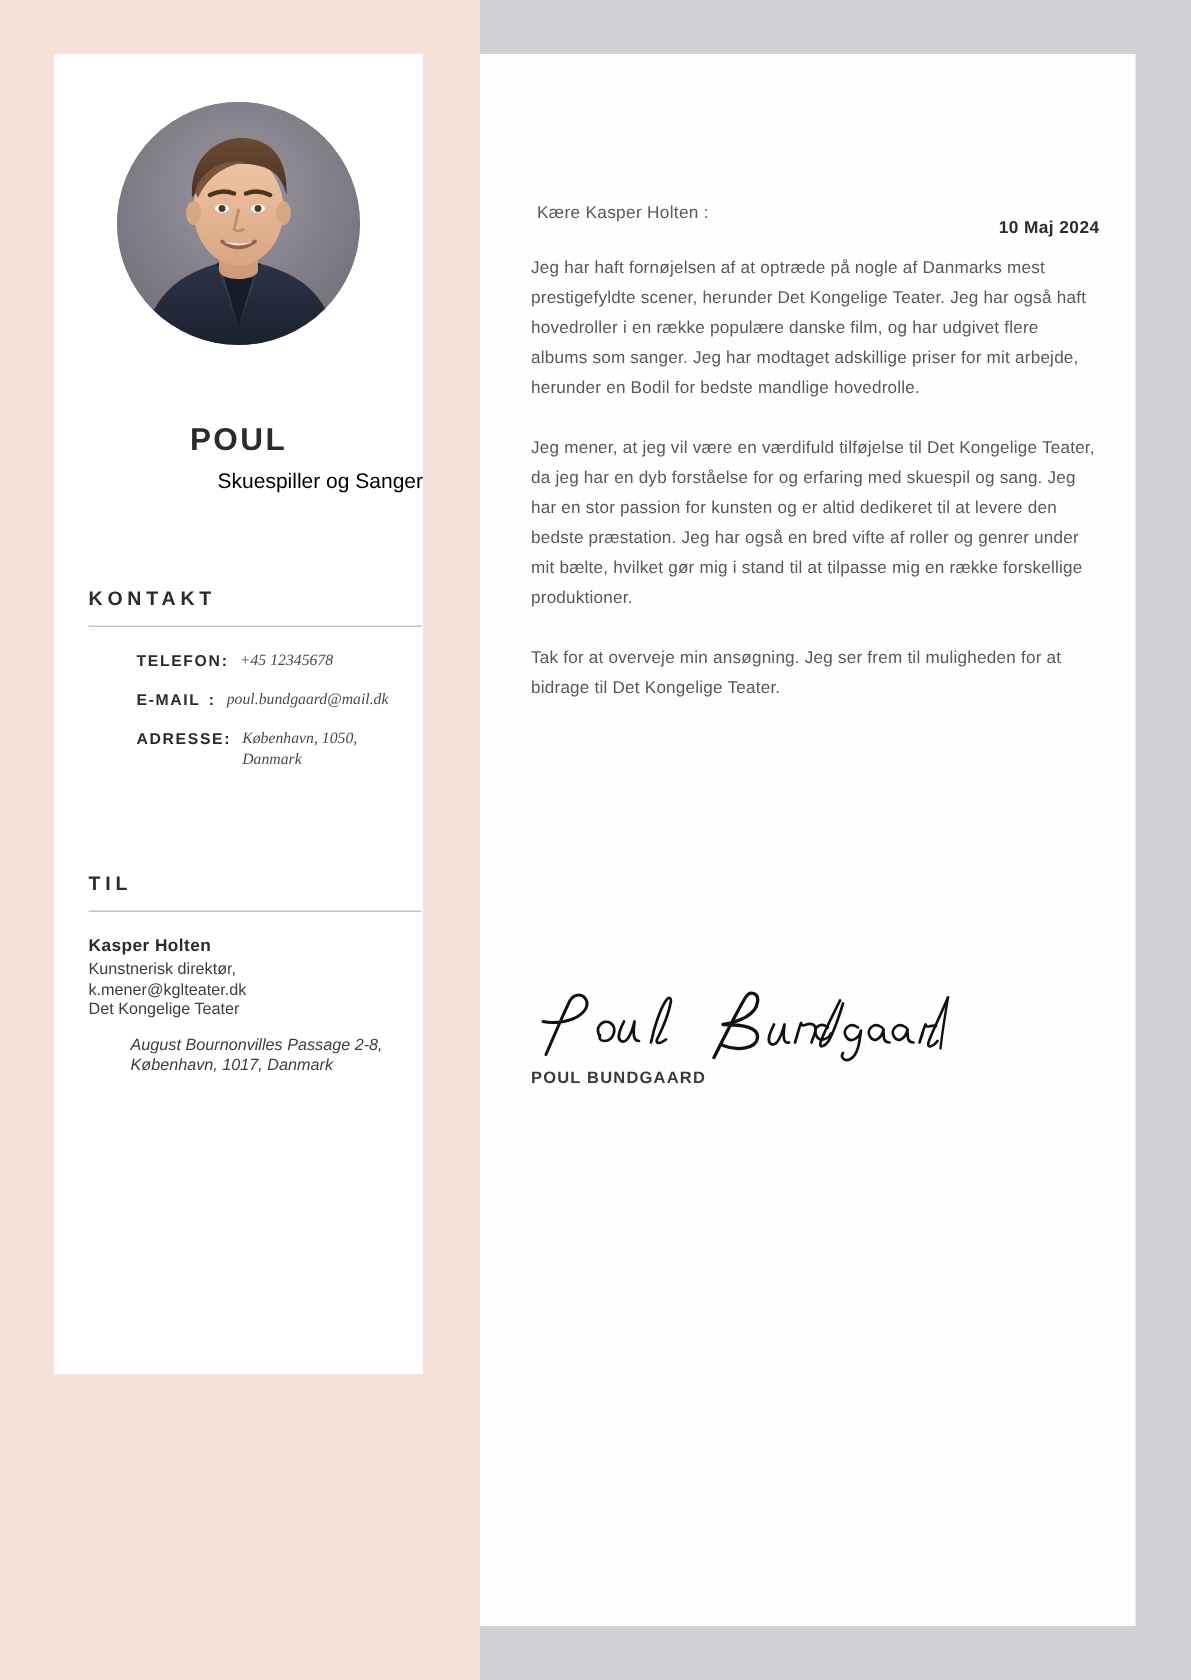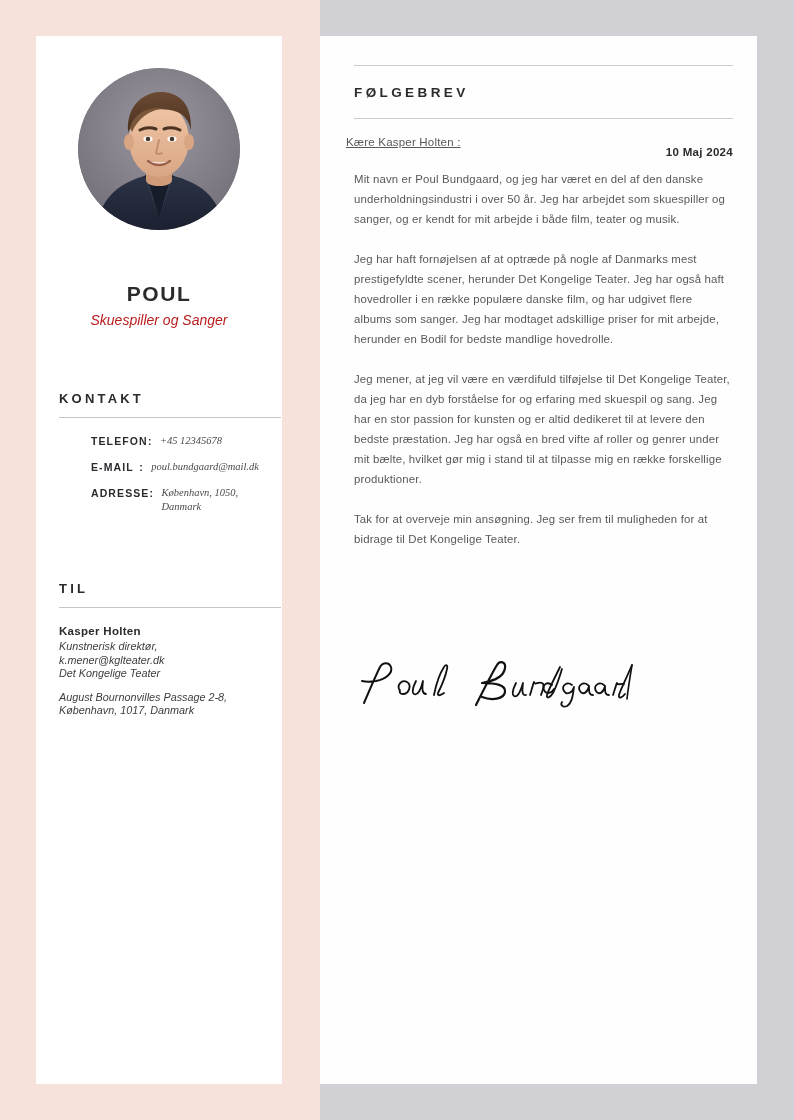--- a/index.html
+++ b/index.html
@@ -26,21 +26,21 @@
     position: absolute;
     left: 320px; top: 0;
     width: 474px; height: 1120px;
     background: #d1d0d5;
   }
 
   
   .sidebar-card {
     position: absolute;
     left: 36px; top: 36px;
-    width: 246px; height: 1048px;
+    width: 246px; height: 880px;
     background: #ffffff;
     box-sizing: border-box;
   }
 
   
   .letter-card {
     position: absolute;
     left: 320px; top: 36px;
     width: 437px; height: 1048px;
     background: #fefefe;
@@ -68,22 +68,22 @@
   .name-line {
     font-size: 21px;
     font-weight: bold;
     letter-spacing: 1.6px;
     color: #2b2b2e;
     line-height: 26px;
   }
   .job-title {
     margin-top: 5px;
     font-size: 14px;
-    font-style: italic;
-    color: #b91c1c;
+    color: #000000;
+    text-align: right;
   }
 
   
   .sec {
     position: absolute;
     left: 23px;
     width: 200px;
   }
   .sec-title {
     font-size: 13px;
@@ -134,55 +134,54 @@
   .recipient { margin-top: 17px; }
   .rec-name {
     font-size: 11.5px;
     font-weight: bold;
     color: #2b2b2e;
     letter-spacing: 0.3px;
     margin-bottom: 3px;
   }
   .rec-line {
     font-size: 10.8px;
-    font-style: italic;
     color: #3d3d40;
     line-height: 13.5px;
   }
   .rec-addr {
     margin-top: 10px;
     font-size: 10.8px;
     font-style: italic;
     color: #3d3d40;
     line-height: 13.5px;
+    margin-left: 28px;
   }
 
   
   .letter-head {
     position: absolute;
     left: 34px; top: 29px;
     width: 379px;
   }
   .head-rule-top { border-top: 1px solid #cfcbc9; }
   .head-title {
     font-size: 13.5px;
     font-weight: bold;
     letter-spacing: 3.4px;
     color: #2b2b2e;
     padding: 19px 0 18px 0;
   }
   .head-rule-bot { border-top: 1px solid #cfcbc9; }
 
   .salutation {
     position: absolute;
-    left: 26px; top: 100px;
+    left: 38px; top: 100px;
     font-size: 11.5px;
     color: #58585c;
     letter-spacing: 0.2px;
-    text-decoration: underline;
   }
   .date {
     position: absolute;
     right: 24px; top: 110px;
     font-size: 11.5px;
     font-weight: bold;
     color: #2b2b2e;
     letter-spacing: 0.3px;
   }
 
@@ -329,31 +328,25 @@
       <div class="rec-addr">
         <div>August Bournonvilles Passage 2-8,</div>
         <div>København, 1017, Danmark</div>
       </div>
     </div>
   </div>
 </div>
 
 <div class="letter-card">
 
-  <div class="letter-head">
-    <div class="head-rule-top"></div>
-    <div class="head-title">FØLGEBREV</div>
-    <div class="head-rule-bot"></div>
-  </div>
 
   <div class="salutation">Kære Kasper Holten :</div>
   <div class="date">10 Maj 2024</div>
 
   <div class="body-copy">
-    <p class="para">Mit navn er Poul Bundgaard, og jeg har været en del af den danske underholdningsindustri i over 50 år. Jeg har arbejdet som skuespiller og sanger, og er kendt for mit arbejde i både film, teater og musik.</p>
     <p class="para">Jeg har haft fornøjelsen af at optræde på nogle af Danmarks mest prestigefyldte scener, herunder Det Kongelige Teater. Jeg har også haft hovedroller i en række populære danske film, og har udgivet flere albums som sanger. Jeg har modtaget adskillige priser for mit arbejde, herunder en Bodil for bedste mandlige hovedrolle.</p>
     <p class="para">Jeg mener, at jeg vil være en værdifuld tilføjelse til Det Kongelige Teater, da jeg har en dyb forståelse for og erfaring med skuespil og sang. Jeg har en stor passion for kunsten og er altid dedikeret til at levere den bedste præstation. Jeg har også en bred vifte af roller og genrer under mit bælte, hvilket gør mig i stand til at tilpasse mig en række forskellige produktioner.</p>
     <p class="para">Tak for at overveje min ansøgning. Jeg ser frem til muligheden for at bidrage til Det Kongelige Teater.</p>
   </div>
 
   <div class="closing">
 
     <svg class="sign-svg" width="280" height="52" viewBox="0 0 280 52">
       <g fill="none" stroke="#111111" stroke-linecap="round" stroke-linejoin="round">
 
@@ -380,14 +373,15 @@
 
         <path d="M248 26 C243 22 237 27 240 32 C243 37 248 33 249 27 C249 33 249 36 253 36" stroke-width="1.8"></path>
 
         <path d="M257 36 C259 30 260 26 261 24 C262 27 264 24 268 25" stroke-width="1.8"></path>
 
         <path d="M276 6 C270 20 264 32 263 36 C262 40 266 39 269 35" stroke-width="1.8"></path>
         <path d="M276 6 C274 18 272 30 271 40" stroke-width="1.6"></path>
       </g>
     </svg>
 
+    <div class="sign-name">POUL BUNDGAARD</div>
   </div>
 </div>
 
 </body></html>

